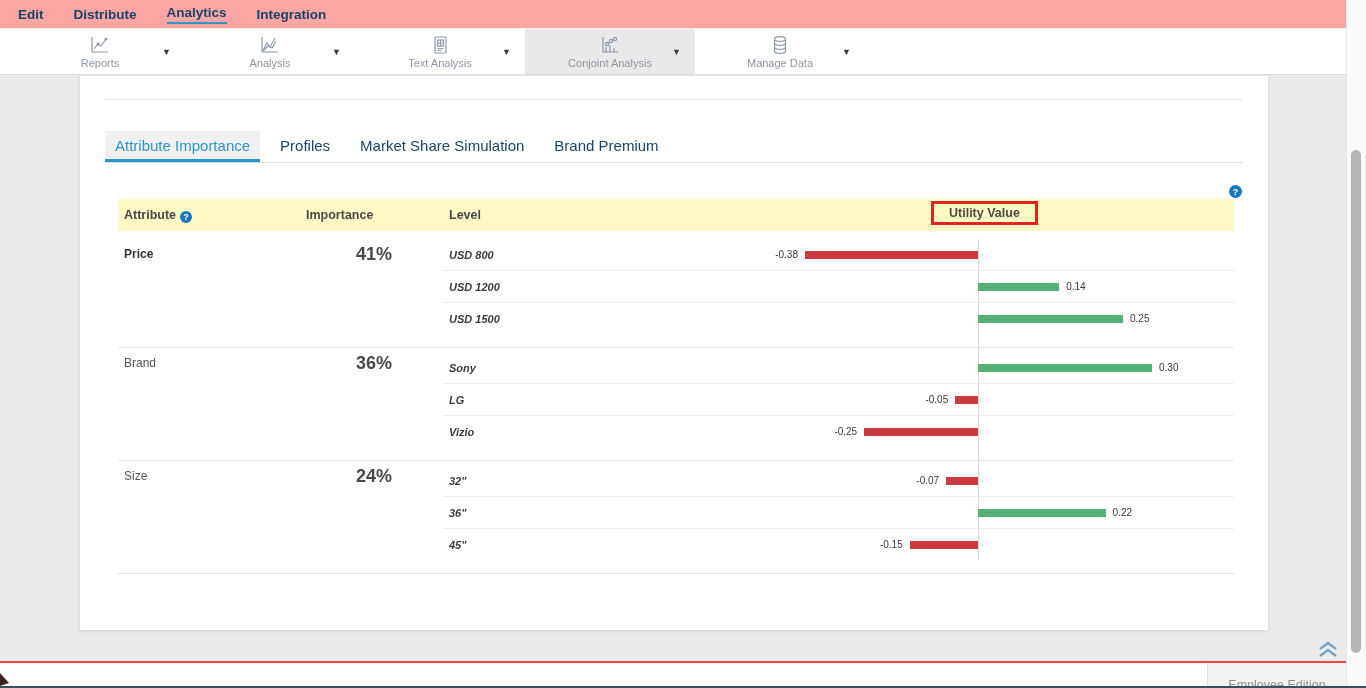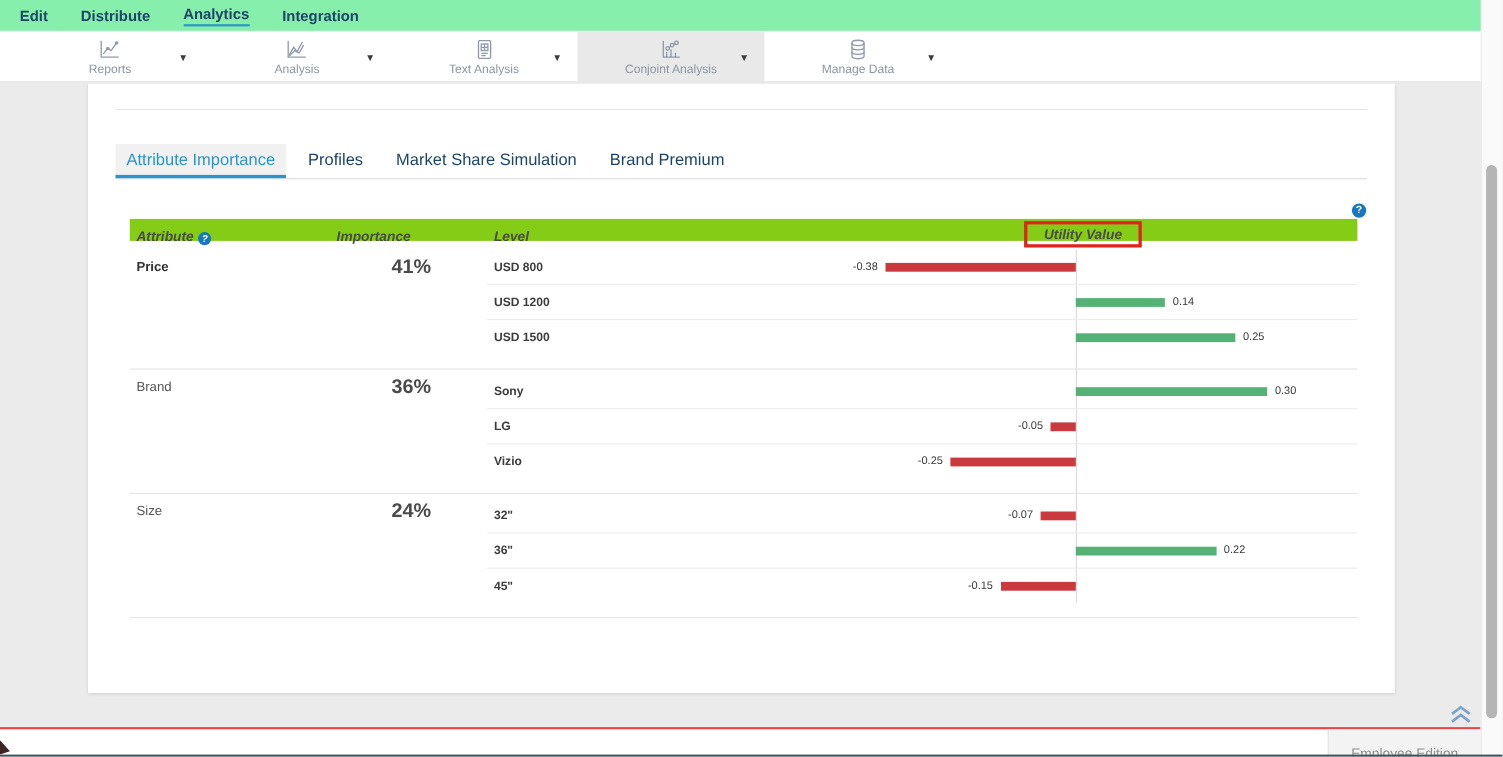--- a/index.html
+++ b/index.html
@@ -1,20 +1,20 @@
 <!DOCTYPE html>
 <html><head>
 <meta charset="utf-8">
 <style>
   * { margin:0; padding:0; box-sizing:border-box; }
   html,body { width:1366px; height:688px; overflow:hidden; }
   body { font-family:"Liberation Sans", sans-serif; background:#ebebeb; position:relative; }
 
   
-  .topnav { position:absolute; left:0; top:0; width:1346px; height:28px; background:#86efac; display:flex; align-items:center; gap:30px; padding-left:18px; z-index:5; }
+  .topnav { position:absolute; left:0; top:0; width:1346px; height:28px; background:#fca5a5; display:flex; align-items:center; gap:30px; padding-left:18px; z-index:5; }
   .topnav .nav-item { font-size:13.5px; font-weight:700; color:#1b4468; cursor:pointer; }
   .topnav .nav-item.active { border-bottom:2px solid #2a95c8; padding-bottom:2px; }
   .responses { position:absolute; right:36px; top:6px; font-size:12.5px; font-weight:700; color:#1778bd; }
 
   
   .toolbar { position:absolute; left:0; top:28px; width:1346px; height:47px; background:#fff; border-top:1px solid #f0f0f0; border-bottom:1px solid #dcdcdc; display:flex; padding-left:15px; z-index:4; }
   .tool-item { width:170px; height:100%; position:relative; display:flex; flex-direction:column; align-items:center; justify-content:flex-start; padding-top:5px; cursor:pointer; }
   .tool-item.selected { background:#e9e9e9; }
   .tool-item .t-icon { height:22px; display:flex; align-items:center; }
   .tool-item .t-label { font-size:11px; color:#8d96a3; margin-top:1px; }
@@ -28,39 +28,39 @@
   
   .tabs { margin:31px 25px 0 25px; display:flex; gap:10px; border-bottom:1px solid #dcdcdc; }
   .tab { font-size:15px; color:#1b4468; font-weight:400; padding:6px 10px 8px 10px; cursor:pointer; white-space:nowrap; }
   .tab.active { color:#2a95c8; background:#f1f1f1; border-bottom:3px solid #2a95c8; padding-bottom:5px; }
 
   .help-float { position:absolute; top:105px; right:26px; }
   .qicon { display:inline-block; width:13px; height:13px; border-radius:50%; background:#1778bd; color:#fff; font-size:9.5px; font-weight:700; text-align:center; line-height:13px; cursor:pointer; }
 
   
   .utable { margin:36px 0 0 38px; width:1116px; font-size:13px; color:#444; }
-  .thead { position:relative; height:20px; background:#84cc16;font-style:italic; }
+  .thead { position:relative; height:32px; background:#fef9c3; }
   .th-attr { position:absolute; left:6px; top:0; line-height:32px; font-weight:700; font-size:12.5px; color:#4a4a4a; }
   .th-attr .qicon { width:12px; height:12px; line-height:12px; font-size:9px; vertical-align:-1px; margin-left:4px; }
   .th-imp  { position:absolute; left:188px; top:0; line-height:32px; font-weight:700; font-size:12.5px; color:#4a4a4a; }
   .th-level{ position:absolute; left:331px; top:0; line-height:32px; font-weight:700; font-size:12.5px; color:#4a4a4a; }
   .uv-box  { position:absolute; left:813px; top:2px; border:3px solid #e0231e; padding:2px 15px; font-weight:700; font-size:12.5px; color:#4a4a4a; background:transparent; }
 
   .tbody { position:relative; padding-top:8px; }
   .axis-line { position:absolute; left:860px; top:8px; width:1px; height:321px; background:#d9d9d9; }
 
   .group { position:relative; padding-bottom:12px; border-bottom:1px solid #e4e4e4; }
   .group + .group { padding-top:4px; }
   .attr-label { position:absolute; left:6px; top:8px; font-size:12px; color:#555; }
   .group.first .attr-label { font-weight:700; color:#333; }
   .imp-label { position:absolute; left:187px; width:138px; text-align:center; top:5px; font-size:18px; font-weight:700; color:#4a4a4a; }
 
   .level-row { position:relative; margin-left:325px; height:32px; }
   .level-row.mid { border-bottom:1px solid #ebebeb; }
-  .level-label { position:absolute; left:6px; top:0; line-height:32px; font-size:11px; font-weight:700; color:#3c3c3c;text-align:right; }
+  .level-label { position:absolute; left:6px; top:0; line-height:32px; font-size:11px; font-weight:700; font-style:italic; color:#3c3c3c;text-align:right; }
   .bar { position:absolute; top:12px; height:8px; }
   .bar-value { position:absolute; top:0; line-height:32px; font-size:10px; color:#3a3a3a; white-space:nowrap; }
 
   
   .scroll-top { position:absolute; left:1318px; top:640px; cursor:pointer; }
   .footer-strip { position:absolute; left:0; bottom:0; width:1346px; height:27px; background:#fff; border-top:2px solid #ef4444; overflow:hidden; }
   .edition { position:absolute; right:0; top:0; width:139px; height:100%; background:#f3f3f3; border-left:1px solid #e2e2e2; text-align:center; padding-top:15px; font-size:12.5px; color:#8f8f8f; }
   .bottom-dark { position:absolute; left:0; bottom:0; width:1366px; height:2px; background:#33535e; z-index:9; }
   .cursor-mark { position:absolute; left:0; bottom:2px; z-index:10; }
 

